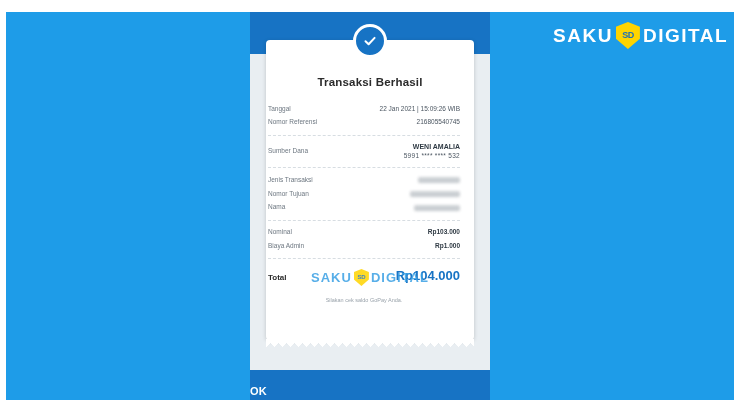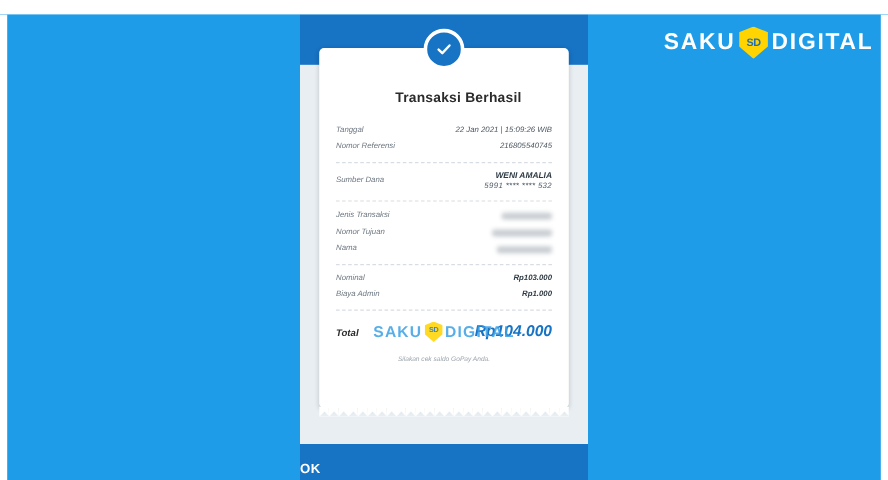--- a/index.html
+++ b/index.html
@@ -93,36 +93,35 @@
     box-sizing: border-box;
     display: flex;
     align-items: center;
     justify-content: center;
     z-index: 5;
   }
   .check-badge svg { display: block; }
 
   .receipt-title {
     position: absolute;
-    left: 12px;
+    left: 0;
     top: 36px;
     width: 100%;
     text-align: center;
     font-size: 11.5px;
     font-weight: bold;
     color: #2b2b2b;
     letter-spacing: 0.2px;
   }
 
   .rows {
     position: absolute;
-    left: 14px;
+    left: 2px;
     right: 14px;
     top: 62px;
-    font-style: italic;
   }
 
   .row {
     display: flex;
     justify-content: space-between;
     align-items: center;
     font-size: 6.5px;
     color: #6d7781;
     padding: 2.5px 0;
     line-height: 1.35;

